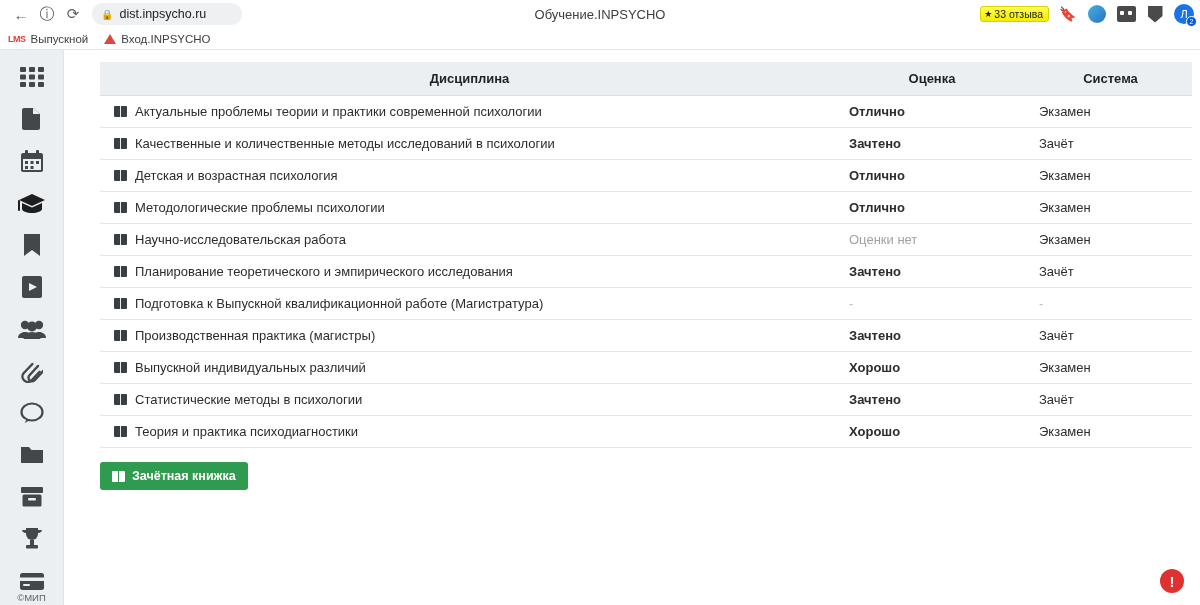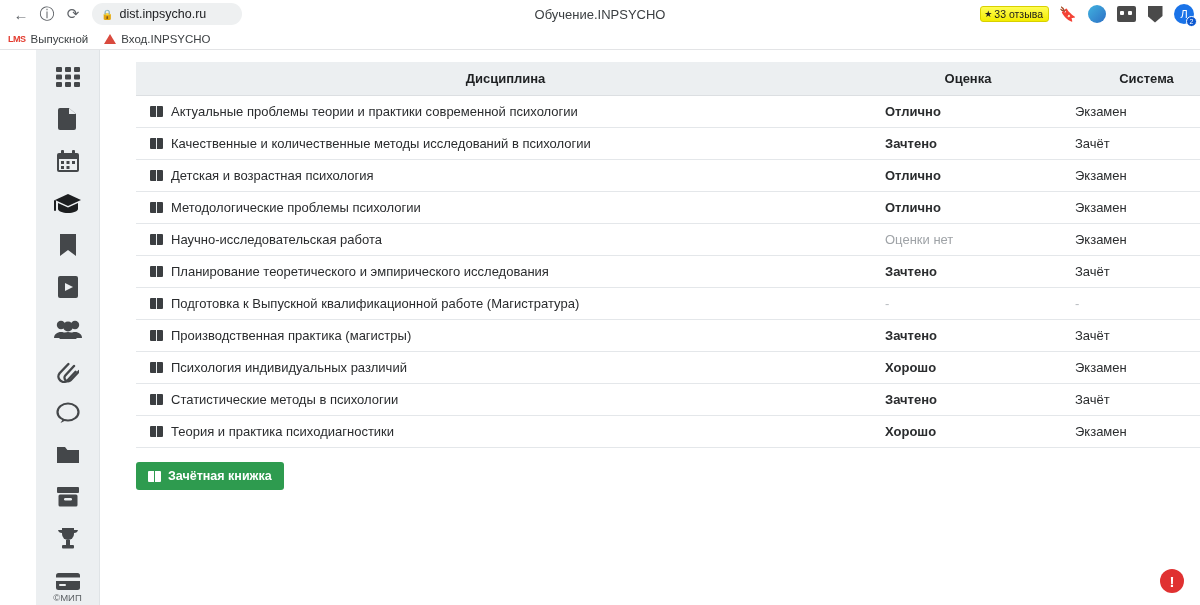--- a/index.html
+++ b/index.html
@@ -155,21 +155,20 @@
   .rail {
     width: 64px;
     background: #eceff1;
     border-right: 1px solid #dfe3e6;
     padding-top: 8px;
     display: flex;
     flex-direction: column;
     align-items: center;
     gap: 4px;
     position: relative;
-    margin-left: 36px;
   }
   .rail-item {
     width: 48px; height: 38px;
     display: flex; align-items: center; justify-content: center;
     color: #44474a;
   }
   .rail-item.active { color: #1c1e20; }
   .rail-item svg { display: block; }
   .rail-footer {
     position: absolute;
@@ -519,21 +518,21 @@
                 <span>Производственная практика (магистры)</span>
               </div>
             </td>
             <td class="col-mark mark">Зачтено</td>
             <td class="col-sys system">Зачёт</td>
           </tr>
           <tr>
             <td class="col-disc">
               <div class="disc-cell">
                 <span class="book-icon"></span>
-                <span>Психология индивидуальных различий</span>
+                <span>Выпускной индивидуальных различий</span>
               </div>
             </td>
             <td class="col-mark mark">Хорошо</td>
             <td class="col-sys system">Экзамен</td>
           </tr>
           <tr>
             <td class="col-disc">
               <div class="disc-cell">
                 <span class="book-icon"></span>
                 <span>Статистические методы в психологии</span>

